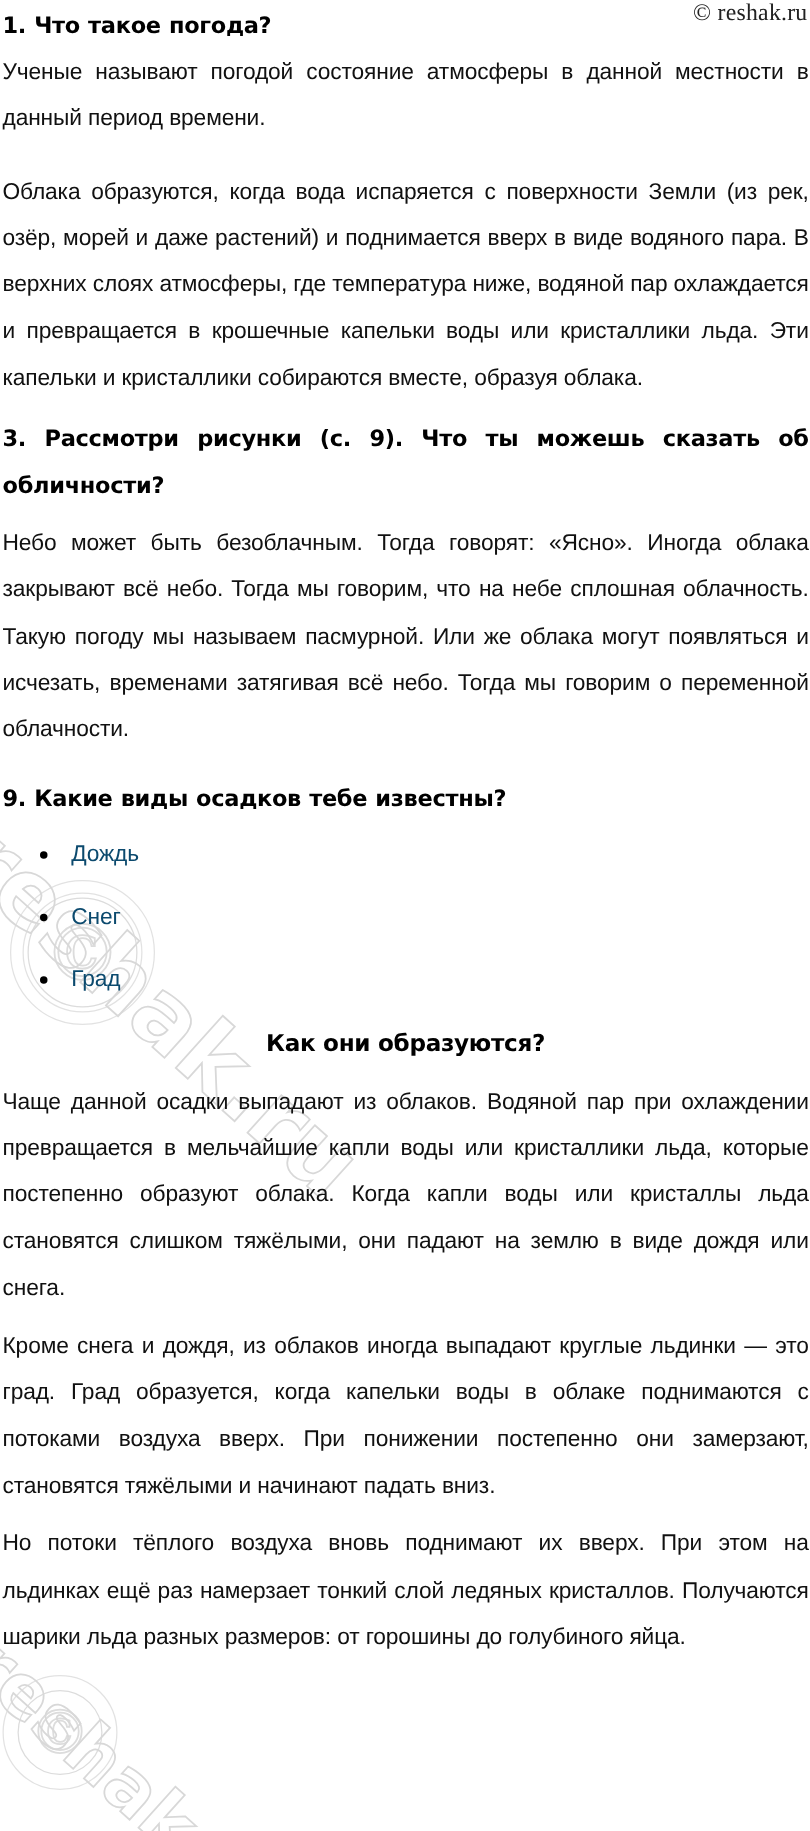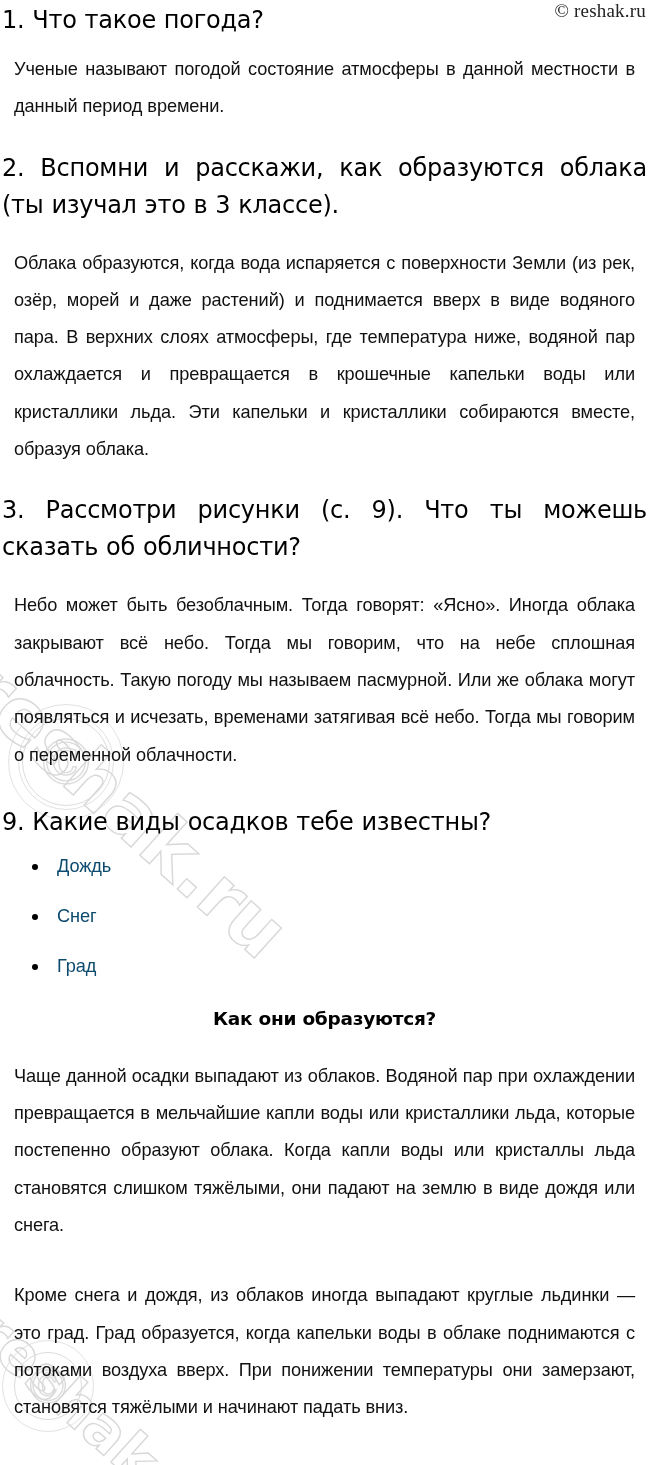--- a/index.html
+++ b/index.html
@@ -108,22 +108,22 @@
     line-height: 22px;
     color: #222;
     letter-spacing: 0.2px;
   }
 
   
   h2.q {
     margin: 0;
     padding: 0;
     font-family: "DejaVu Sans", "Liberation Sans", sans-serif;
-    font-weight: 400;
-    font-size: 24px;
+    font-weight: 700;
+    font-size: 18px;
     line-height: 37px;
     letter-spacing: -0.25px;
     text-align: justify;
     text-align-last: left;
     -moz-text-align-last: left;
     word-spacing: 0.5px;
   }
   h2.q.first { padding-top: 2px; }
 
   h3.sub {
@@ -131,21 +131,21 @@
     padding: 0;
     font-family: "DejaVu Sans", "Liberation Sans", sans-serif;
     font-weight: 700;
     font-size: 18.5px;
     line-height: 37px;
     letter-spacing: -0.25px;
     text-align: center;
   }
 
   p.body {
-    margin: 12px;
+    margin: 0;
     padding: 0;
     font-size: 18.2px;
     line-height: 37.3px;
     text-align: justify;
     text-align-last: left;
     -moz-text-align-last: left;
     letter-spacing: -0.1px;
     color: #111;
   }
 
@@ -194,21 +194,20 @@
   <span class="cr">© reshak.ru</span>
 </div>
 
 <div id="page">
 
   <h2 class="q first">1. Что такое погода?</h2>
   <p class="body">Ученые называют погодой состояние атмосферы в данной местности в данный период времени.</p>
 
   <div class="gap-md"></div>
 
-  <h2 class="q">2. Вспомни и расскажи, как образуются облака (ты изучал это в 3 классе).</h2>
   <div class="gap-sm"></div>
   <p class="body">Облака образуются, когда вода испаряется с поверхности Земли (из рек, озёр, морей и даже растений) и поднимается вверх в виде водяного пара. В верхних слоях атмосферы, где температура ниже, водяной пар охлаждается и превращается в крошечные капельки воды или кристаллики льда. Эти капельки и кристаллики собираются вместе, образуя облака.</p>
 
   <div class="gap-md"></div>
 
   <h2 class="q">3. Рассмотри рисунки (с. 9). Что ты можешь сказать об обличности?</h2>
   <div class="gap-sm"></div>
   <p class="body">Небо может быть безоблачным. Тогда говорят: «Ясно». Иногда облака закрывают всё небо. Тогда мы говорим, что на небе сплошная облачность. Такую погоду мы называем пасмурной. Или же облака могут появляться и исчезать, временами затягивая всё небо. Тогда мы говорим о переменной облачности.</p>
   <div class="gap-sm"></div>
 
@@ -221,17 +220,17 @@
     <li>Снег</li>
     <li>Град</li>
   </ul>
 
   <div class="gap-sm"></div>
 
   <h3 class="sub">Как они образуются?</h3>
   <div class="gap-sm"></div>
   <p class="body">Чаще данной осадки выпадают из облаков. Водяной пар при охлаждении превращается в мельчайшие капли воды или кристаллики льда, которые постепенно образуют облака. Когда капли воды или кристаллы льда становятся слишком тяжёлыми, они падают на землю в виде дождя или снега.</p>
   <div class="gap-sm"></div>
-  <p class="body">Кроме снега и дождя, из облаков иногда выпадают круглые льдинки — это град. Град образуется, когда капельки воды в облаке поднимаются с потоками воздуха вверх. При понижении температуры они замерзают, становятся тяжёлыми и начинают падать вниз.</p>
+  <p class="body">Кроме снега и дождя, из облаков иногда выпадают круглые льдинки — это град. Град образуется, когда капельки воды в облаке поднимаются с потоками воздуха вверх. При понижении постепенно они замерзают, становятся тяжёлыми и начинают падать вниз.</p>
   <div class="gap-sm"></div>
   <p class="body">Но потоки тёплого воздуха вновь поднимают их вверх. При этом на льдинках ещё раз намерзает тонкий слой ледяных кристаллов. Получаются шарики льда разных размеров: от горошины до голубиного яйца.</p>
 
 </div>
 
 </body></html>

